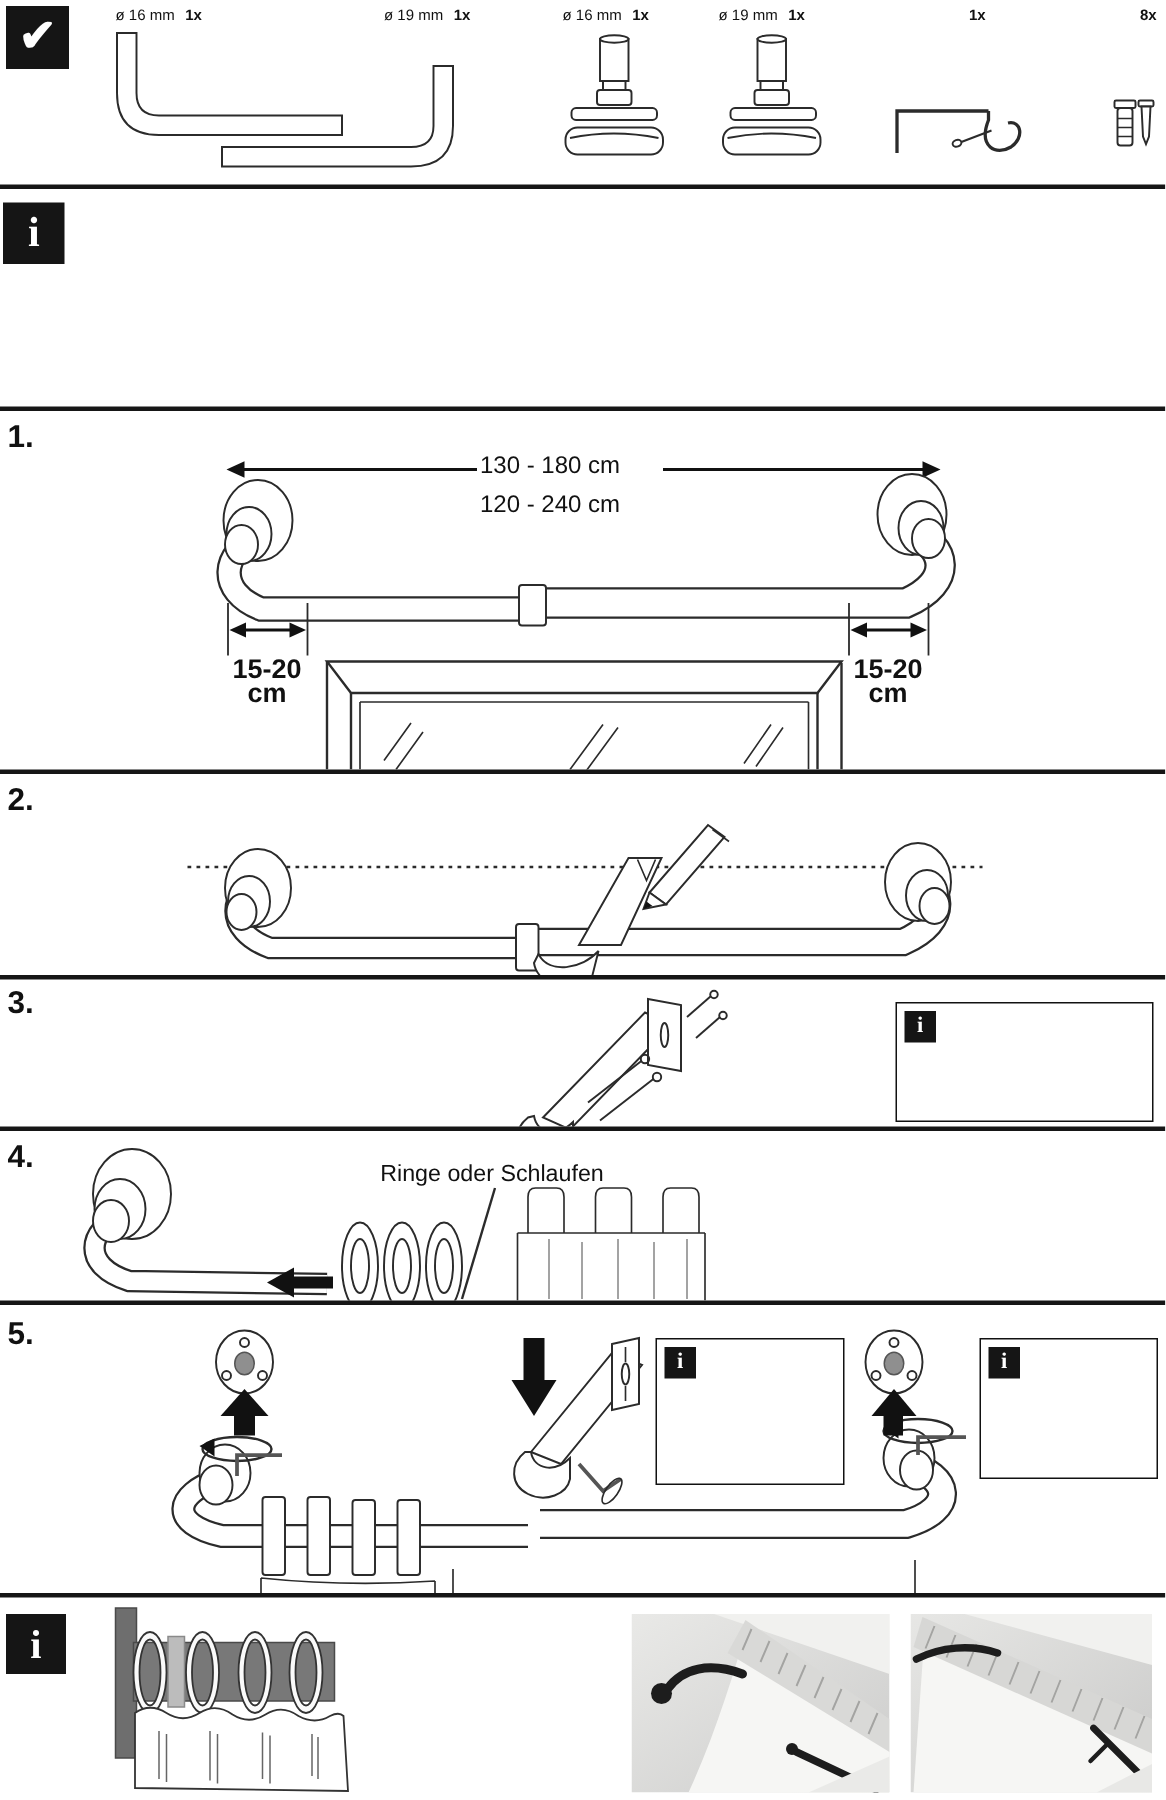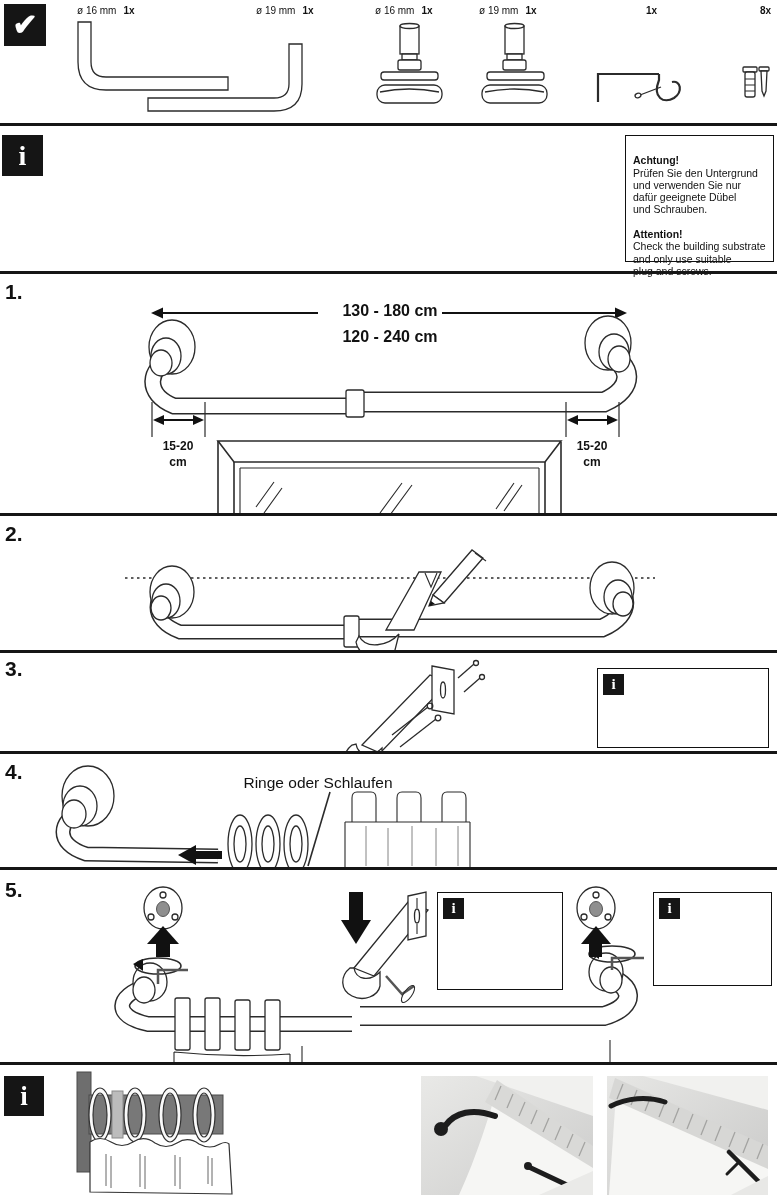--- a/index.html
+++ b/index.html
@@ -6,22 +6,22 @@
   #page{position:relative;width:777px;height:1200px;background:#fff;overflow:hidden;
         font-family:"Liberation Sans", sans-serif;color:#111;}
   .abs{position:absolute;}
   .divider{position:absolute;left:0;width:777px;height:2.5px;background:#161616;}
   .iconbox{position:absolute;background:#151515;color:#fff;display:flex;align-items:center;justify-content:center;}
   .checkglyph{font-size:30px;font-weight:bold;transform:translateY(-1px);}
   .infoglyph{font-weight:bold;font-family:"Liberation Serif",serif;}
   .partlabel{position:absolute;top:5px;font-size:10px;white-space:nowrap;}
   .partlabel b{margin-left:7px;}
   .stepnum{position:absolute;left:5px;font-size:21px;font-weight:bold;}
-  .dimtext{position:absolute;font-size:16px;font-weight:bold;text-align:center;}
-  .offtext{position:absolute;font-size:12px;font-weight:bold;text-align:center;line-height:16px;}
+  .dimtext{position:absolute;font-size:16px;font-weight:normal;text-align:left;}
+  .offtext{position:absolute;font-size:18px;font-weight:bold;text-align:center;line-height:16px;}
   .warnbox{position:absolute;border:1.6px solid #111;font-size:10.5px;line-height:12.3px;
            padding:6px 7px;white-space:pre-line;}
   .warnbox .wt{font-weight:bold;}
   .infobox{position:absolute;border:1.6px solid #111;background:#fff;}
   .h4{position:absolute;font-size:15.5px;text-align:center;}
   svg{position:absolute;left:0;top:0;}
   .wh{fill:#fff;stroke:#2b2b2b;stroke-width:1.3;}
   .ln{fill:none;stroke:#2b2b2b;stroke-width:1.3;}
   .ln12{fill:none;stroke:#2b2b2b;stroke-width:1.1;}
   .ln15{fill:none;stroke:#2b2b2b;stroke-width:1.6;}
@@ -128,32 +128,20 @@
         <ellipse class="wh" cx="327" cy="70" rx="23" ry="34"></ellipse>
         <ellipse class="ln" cx="325" cy="70" rx="11" ry="17"></ellipse>
       </g>
       <g>
         <ellipse class="wh" cx="399" cy="72" rx="7" ry="15"></ellipse>
         <ellipse class="wh" cx="412" cy="72" rx="9" ry="18"></ellipse>
         <path class="wh" d="M419,56 C470,48 540,60 585,85 L575,120 C532,97 470,88 420,89 Z"></path>
         <ellipse class="wh" cx="581" cy="102" rx="8" ry="19" transform="rotate(-25 581 102)"></ellipse>
       </g>
     </svg>
-    <div class="warnbox" style="left:625px;top:8px;width:133px;height:113px;">
-      <span class="wt">Achtung!</span>
-      <span>Prüfen Sie den Untergrund
-und verwenden Sie nur
-dafür geeignete Dübel
-und Schrauben.</span>
-
-      <span class="wt">Attention!</span>
-      <span>Check the building substrate
-and only use suitable
-plug and screws.</span>
-    </div>
   </div>
   <div class="divider" style="top:271px;"></div>
 
   <div class="abs" style="left:0;top:274px;width:777px;height:239px;">
     <div class="stepnum" style="top:6px;">1.</div>
     <div class="dimtext" style="left:320px;width:140px;top:28px;">130 - 180 cm</div>
     <div class="dimtext" style="left:320px;width:140px;top:54px;">120 - 240 cm</div>
     <svg width="777" height="239" viewBox="0 0 777 239">
       <g>
         <path d="M160,39 H318 M442,39 H618" stroke="#111" stroke-width="2" fill="none"></path>
@@ -263,21 +251,21 @@
     </svg>
     <div class="infobox" style="left:597px;top:15px;width:170px;height:78px;"></div>
     <div class="iconbox" style="left:603px;top:21px;width:21px;height:21px;">
       <span class="infoglyph" style="font-size:15px;">i</span>
     </div>
   </div>
   <div class="divider" style="top:751px;"></div>
 
   <div class="abs" style="left:0;top:754px;width:777px;height:113px;">
     <div class="stepnum" style="top:6px;">4.</div>
-    <div class="h4" style="left:218px;width:200px;top:20px;">Ringe oder Schlaufen</div>
+    <div class="h4" style="left:228px;width:200px;top:20px;">Ringe oder Schlaufen</div>
     <svg width="777" height="113" viewBox="0 0 777 113">
       <g>
         <path d="M82,56 C58,66 54,90 86,100 L218,102" stroke="#2b2b2b" stroke-width="15" fill="none"></path>
         <path d="M82,56 C58,66 54,90 86,100 L218,102" stroke="#fff" stroke-width="12" fill="none"></path>
         <ellipse class="wh" cx="88" cy="42" rx="26" ry="30"></ellipse>
         <ellipse class="wh" cx="80" cy="52" rx="17" ry="20"></ellipse>
         <ellipse class="wh" cx="74" cy="60" rx="12" ry="14"></ellipse>
       </g>
       <g>
         <rect class="blk" x="194" y="97" width="28" height="8"></rect>

